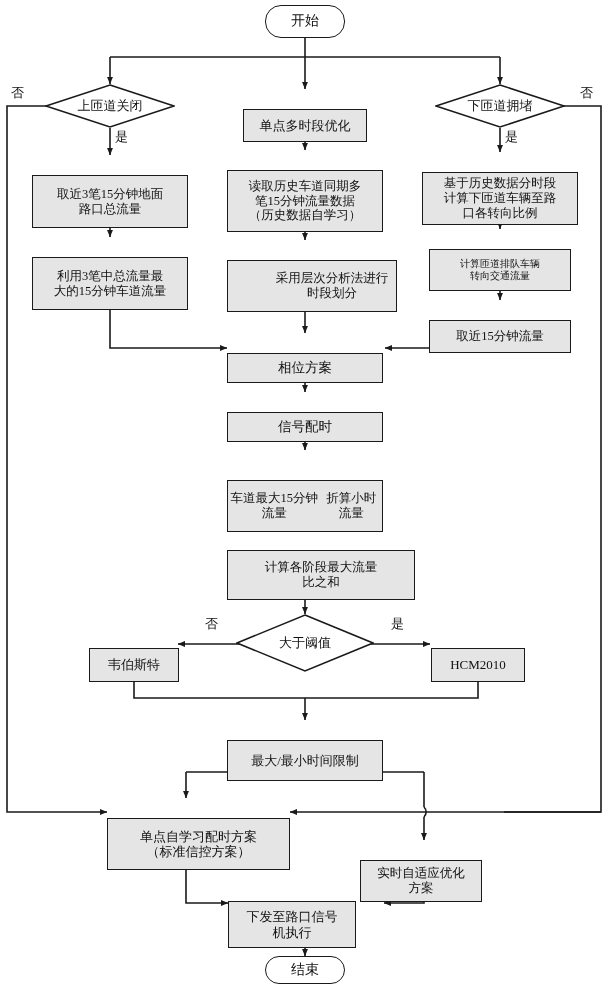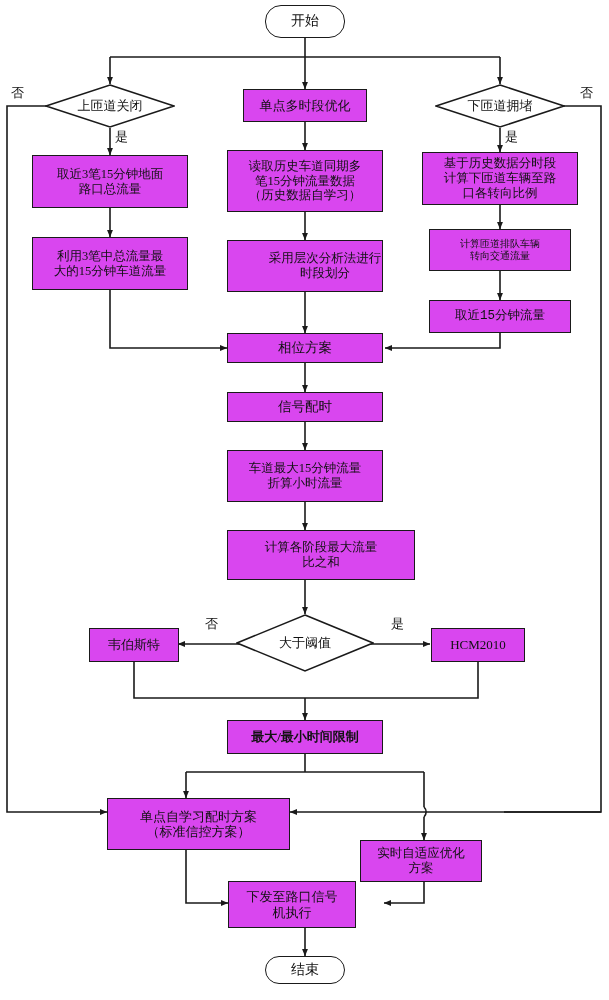--- a/index.html
+++ b/index.html
@@ -28,21 +28,22 @@
     display: flex;
     align-items: center;
     justify-content: center;
     text-align: center;
     color: #111111;
     line-height: 1.18;
     z-index: 3;
   }
   .node.process {
     border: 1.6px solid #1a1a1a;
-    background: #d946ef;
+    background: #e5e5e5;
+    margin-top: 20px;
   }
   .node.terminal {
     border: 1.6px solid #1a1a1a;
     background: #ffffff;
     border-radius: 16px;
   }
   .node.decision {
     background: transparent;
     border: none;
   }
@@ -162,49 +163,49 @@
     <span class="txt">利用3笔中总流量最</span>
     <span class="txt">大的15分钟车道流量</span>
   </div>
 
   <div class="node process" style="left:227px; top:150px; width:156px; height:62px; font-size:12.5px; flex-direction:column;">
     <span class="txt">读取历史车道同期多</span>
     <span class="txt">笔15分钟流量数据</span>
     <span class="txt">（历史数据自学习）</span>
   </div>
 
-  <div class="node process" style="left:227px; top:240px; width:156px; height:52px; font-size:12.5px; flex-direction:column;padding-left:40px;">
+  <div class="node process" style="left:227px; top:240px; width:170px; height:52px; font-size:12.5px; flex-direction:column;padding-left:40px;">
     <span class="txt">采用层次分析法进行</span>
     <span class="txt">时段划分</span>
   </div>
 
   <div class="node process" style="left:422px; top:152px; width:156px; height:53px; font-size:12.5px; flex-direction:column;">
     <span class="txt">基于历史数据分时段</span>
     <span class="txt">计算下匝道车辆至路</span>
     <span class="txt">口各转向比例</span>
   </div>
 
   <div class="node process" style="left:429px; top:229px; width:142px; height:42px; font-size:10px; flex-direction:column;">
     <span class="txt">计算匝道排队车辆</span>
     <span class="txt">转向交通流量</span>
   </div>
 
-  <div class="node process" style="left:429px; top:300px; width:142px; height:33px; font-size:12.5px;font-family:Liberation Mono, monospace;">
+  <div class="node process" style="left:429px; top:300px; width:142px; height:33px; font-size:12.5px;">
     <span class="txt">取近15分钟流量</span>
   </div>
 
   <div class="node process" style="left:227px; top:333px; width:156px; height:30px; font-size:13.5px;">
     <span class="txt">相位方案</span>
   </div>
 
   <div class="node process" style="left:227px; top:392px; width:156px; height:30px; font-size:13.5px;">
     <span class="txt">信号配时</span>
   </div>
 
-  <div class="node process" style="left:227px; top:450px; width:156px; height:52px; font-size:12.5px; flex-direction:column;">
+  <div class="node process" style="left:227px; top:460px; width:156px; height:52px; font-size:12.5px; flex-direction:row;">
     <span class="txt">车道最大15分钟流量</span>
     <span class="txt">折算小时流量</span>
   </div>
 
   <div class="node process" style="left:227px; top:530px; width:188px; height:50px; font-size:12.5px; flex-direction:column;">
     <span class="txt">计算各阶段最大流量</span>
     <span class="txt">比之和</span>
   </div>
 
   <div class="node decision" style="left:236px; top:614px; width:138px; height:58px; font-size:13px;">
@@ -215,21 +216,21 @@
   </div>
 
   <div class="node process" style="left:89px; top:628px; width:90px; height:34px; font-size:13px;">
     <span class="txt">韦伯斯特</span>
   </div>
 
   <div class="node process" style="left:431px; top:628px; width:94px; height:34px; font-size:13px;">
     <span class="txt">HCM2010</span>
   </div>
 
-  <div class="node process" style="left:227px; top:720px; width:156px; height:34px; font-size:13px;font-weight:bold;">
+  <div class="node process" style="left:227px; top:720px; width:156px; height:41px; font-size:13px;">
     <span class="txt">最大/最小时间限制</span>
   </div>
 
   <div class="node process" style="left:360px; top:840px; width:122px; height:42px; font-size:12.5px; flex-direction:column;">
     <span class="txt">实时自适应优化</span>
     <span class="txt">方案</span>
   </div>
 
   <div class="node process" style="left:107px; top:798px; width:183px; height:52px; font-size:13px; flex-direction:column;">
     <span class="txt">单点自学习配时方案</span>

